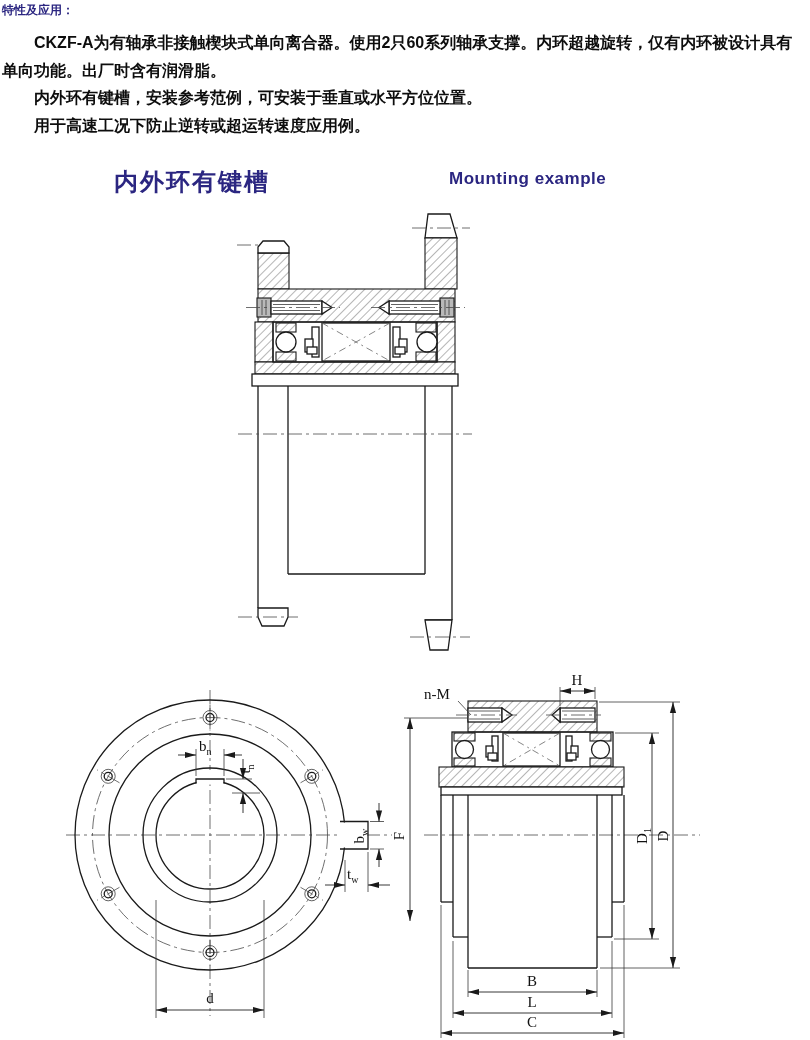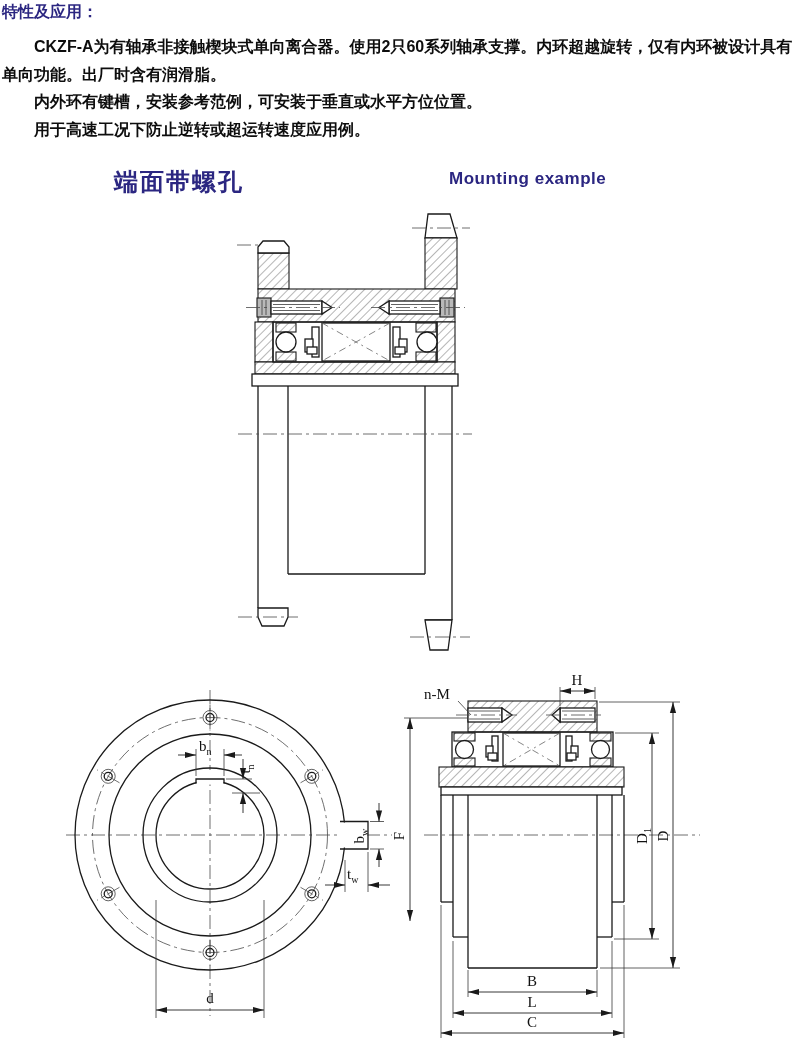--- a/index.html
+++ b/index.html
@@ -1,21 +1,21 @@
 <!DOCTYPE html>
 <html><head>
 <meta charset="utf-8">
 <style>
   html,body { margin:0; padding:0; background:#ffffff; }
   .page {
     position:relative; width:810px; height:1040px; background:#fff;
     font-family:"Liberation Sans", sans-serif; overflow:hidden;
   }
   .intro { position:absolute; left:2px; top:2px; width:806px; }
-  .intro h3 { margin:0 0 10px 0; font-size:16px; font-weight:bold; color:#2b2681; }
+  .intro h3 { margin:0 0 10px 0; font-size:12px; font-weight:bold; color:#2b2681; }
   .intro p { margin:0; font-size:16px; line-height:27.5px; font-weight:bold; color:#0d0d0d; }
   .indent { text-indent:2em; }
   .sec-zh {
     position:absolute; left:114px; top:166px; font-size:24px; font-weight:bold;
     color:#2b2681; letter-spacing:2px;
   }
   .sec-en {
     position:absolute; left:449px; top:169px; font-size:17px; font-weight:bold;
     color:#2b2681; letter-spacing:0.5px;
   }
@@ -37,21 +37,21 @@
 
 <div class="page">
 
   <div class="intro">
     <h3>特性及应用：</h3>
     <p class="indent">CKZF-A为有轴承非接触楔块式单向离合器。使用2只60系列轴承支撑。内环超越旋转，仅有内环被设计具有单向功能。出厂时含有润滑脂。</p>
     <p class="indent">内外环有键槽，安装参考范例，可安装于垂直或水平方位位置。</p>
     <p class="indent">用于高速工况下防止逆转或超运转速度应用例。</p>
   </div>
 
-  <div class="sec-zh">端面带螺孔</div>
+  <div class="sec-zh">内外环有键槽</div>
   <div class="sec-en">Mounting example</div>
 
   <svg class="draw" width="810" height="1040" viewBox="0 0 810 1040">
     <defs>
       <pattern id="hatch" patternUnits="userSpaceOnUse" width="6" height="6" patternTransform="rotate(45)">
         <rect width="6" height="6" fill="#ffffff"></rect>
         <line x1="0" y1="0" x2="0" y2="6" stroke="#6d6d6d" stroke-width="1"></line>
       </pattern>
       <marker id="arr" markerUnits="userSpaceOnUse" markerWidth="12" markerHeight="9" refX="11.5" refY="4.5" orient="auto-start-reverse">
         <path d="M11.5,4.5 L0.5,1.4 L0.5,7.6 Z" fill="#1a1a1a"></path>

